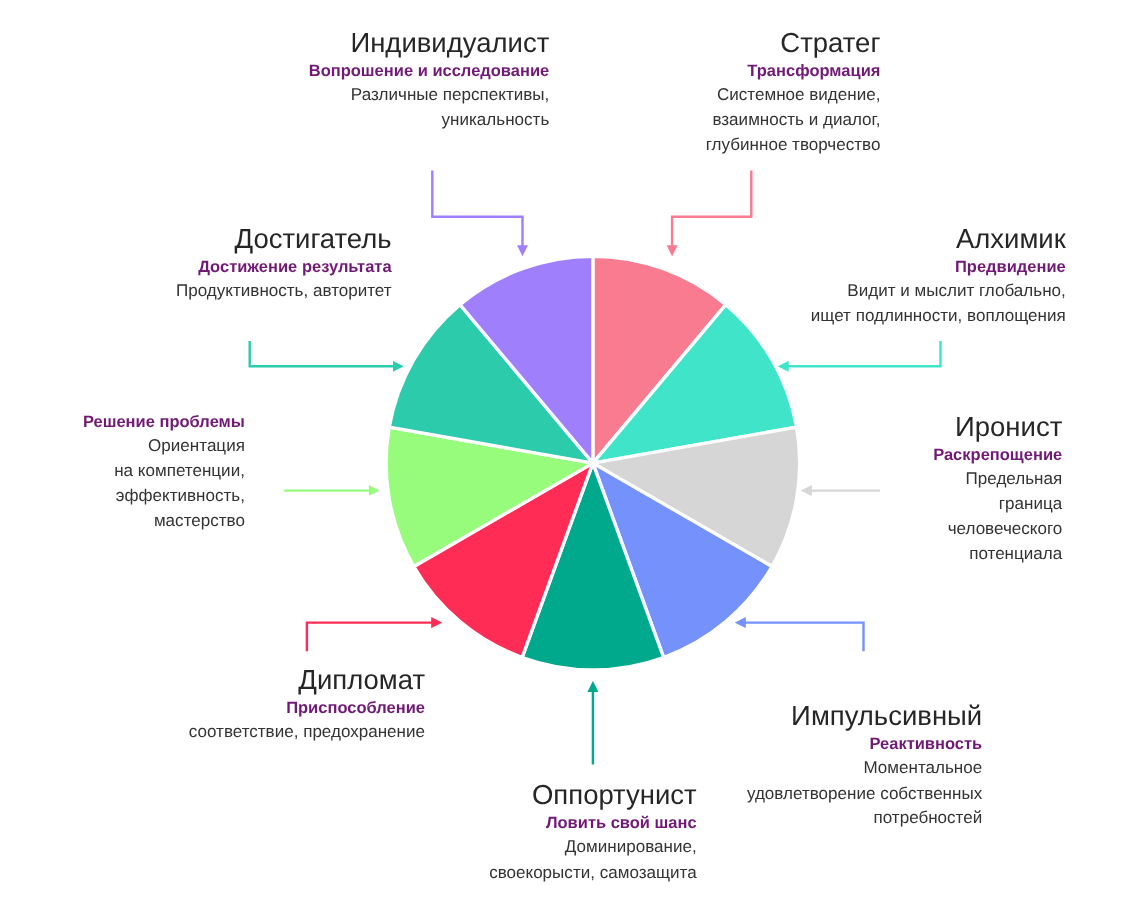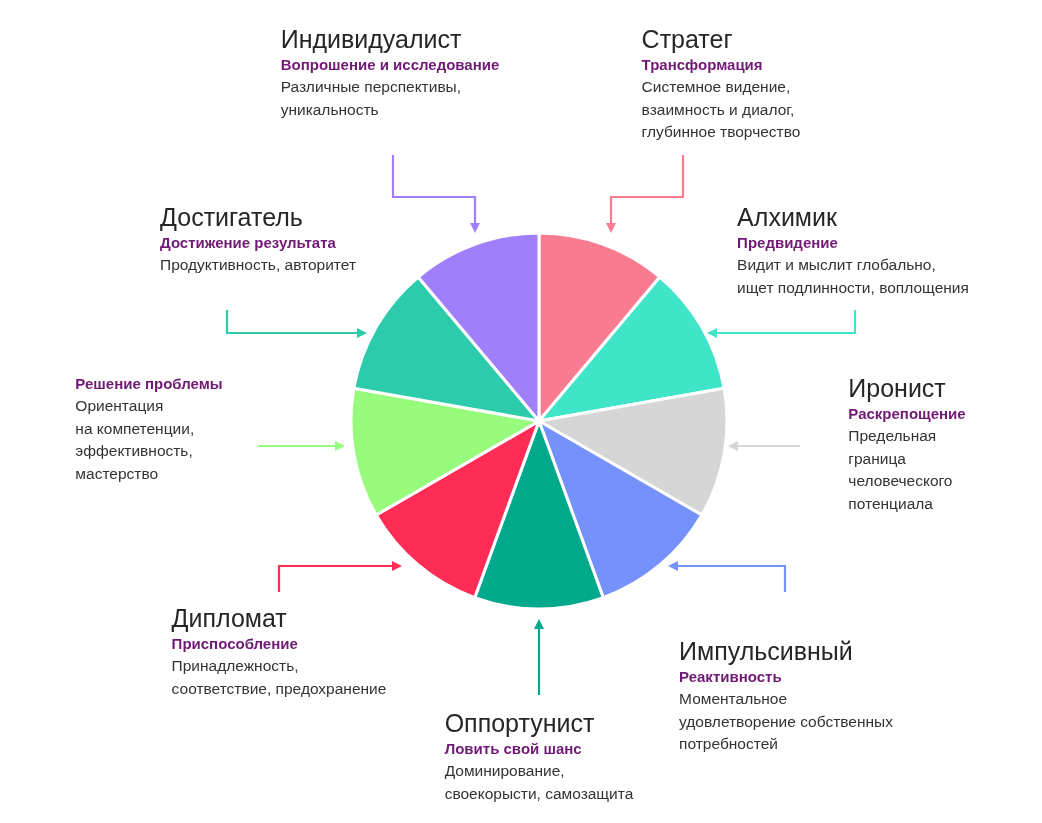--- a/index.html
+++ b/index.html
@@ -1,19 +1,19 @@
 <!DOCTYPE html>
 <html><head>
 <meta charset="utf-8">
 <style>
   html, body { margin: 0; padding: 0; background: #ffffff; }
   body { width: 1042px; height: 823px; position: relative; overflow: hidden;
          font-family: "Liberation Sans", "DejaVu Sans", sans-serif; color: #2b2b2b; }
   #diagram { position: absolute; left: 0; top: 0; }
-  .label { position: absolute; text-align: left; transform: translateX(-50%); white-space: nowrap; }
+  .label { position: absolute; text-align: right; transform: translateX(-50%); white-space: nowrap; }
   .label .title { font-size: 25px; color: #262626; line-height: 30px; }
   .label .subtitle { font-size: 15px; font-weight: bold; color: #701a75; line-height: 22px; }
   .label .desc { font-size: 15.5px; color: #333; line-height: 22.5px; }
 </style>
 </head>
 <body>
 
 <svg id="diagram" width="1042" height="823" viewBox="0 0 1042 823">
   <defs>
     <marker id="ah-purple" markerWidth="10" markerHeight="10" refX="5" refY="5" orient="auto" markerUnits="userSpaceOnUse">
@@ -111,21 +111,20 @@
   <div class="subtitle">Раскрепощение</div>
   <div class="desc">Предельная</div>
   <div class="desc">граница</div>
   <div class="desc">человеческого</div>
   <div class="desc">потенциала</div>
 </div>
 
 <div class="label" style="left:279px; top:603px;">
   <div class="title">Дипломат</div>
   <div class="subtitle">Приспособление</div>
-  <div class="desc">Принадлежность,</div>
   <div class="desc">соответствие, предохранение</div>
 </div>
 
 <div class="label" style="left:786px; top:636px;">
   <div class="title">Импульсивный</div>
   <div class="subtitle">Реактивность</div>
   <div class="desc">Моментальное</div>
   <div class="desc">удовлетворение собственных</div>
   <div class="desc">потребностей</div>
 </div>

